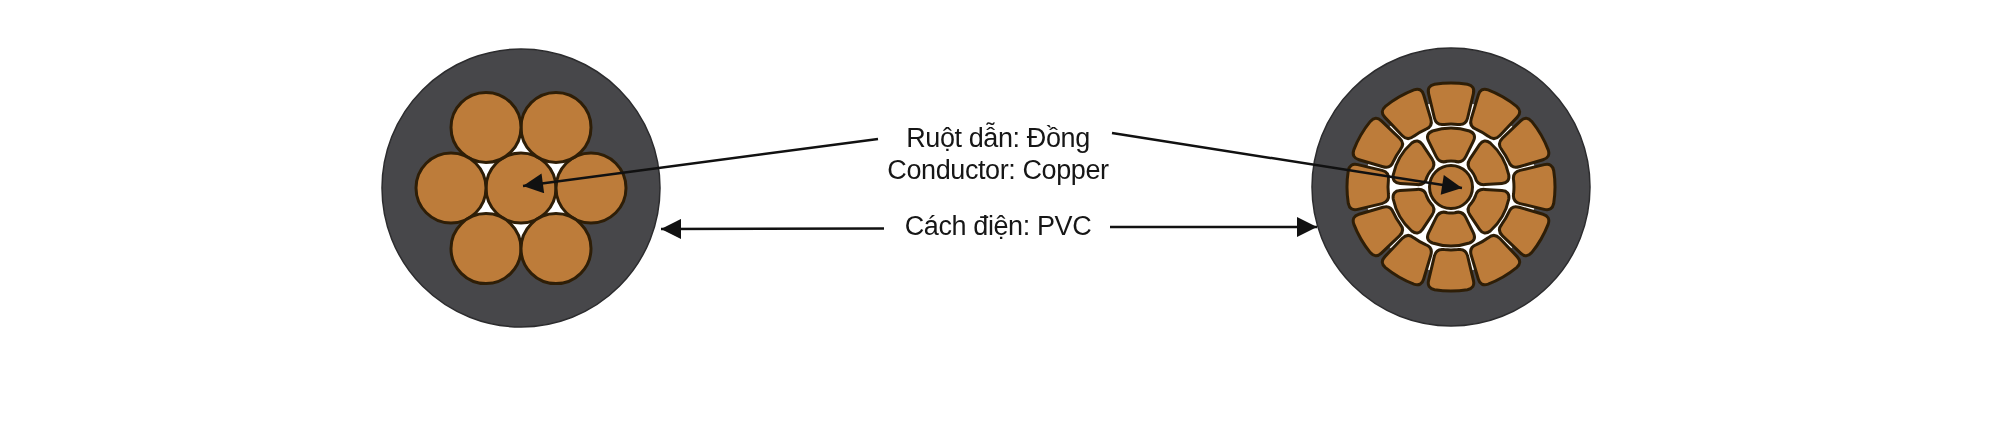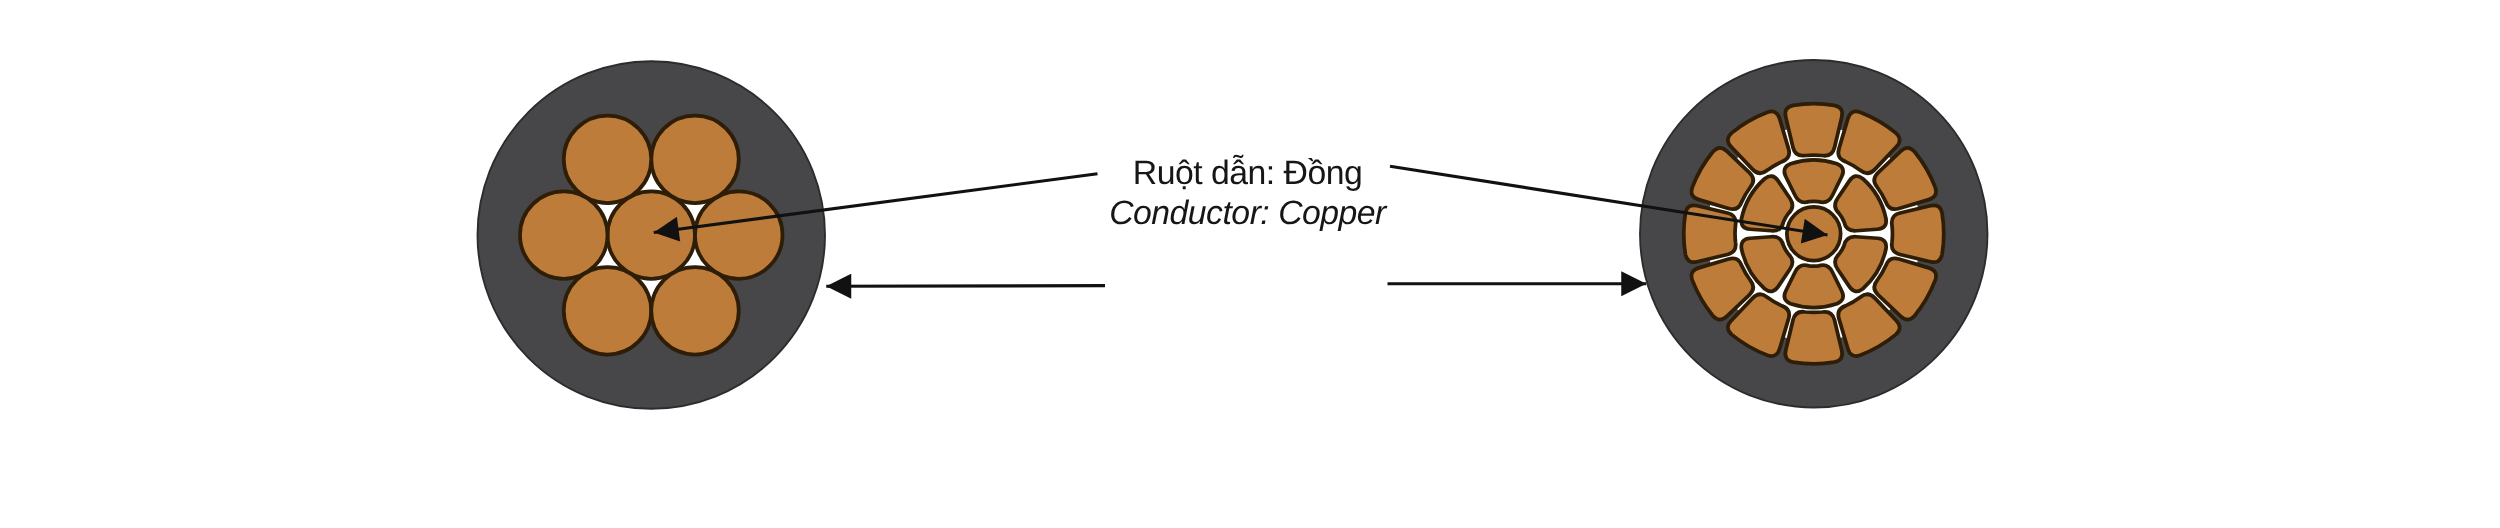--- a/index.html
+++ b/index.html
@@ -14,21 +14,21 @@
   #left-cable{left:376px;top:43px;}
   #right-cable{left:1306px;top:42px;}
   .overlay{position:absolute;left:0;top:0;width:2000px;height:422px;pointer-events:none;}
   .label{
     position:absolute;left:823px;width:350px;
     text-align:center;color:var(--text,#161616);
     font-size:27px;line-height:30px;letter-spacing:-0.4px;
     white-space:nowrap;
   }
   .label.vi{font-style:normal;}
-  .label.en{font-style:italic;}
+  .label.en{}
   #lbl-conductor-vi{top:123px;}
   #lbl-conductor-en{top:155px;}
   #lbl-insulation-vi{top:211px;}
   #lbl-insulation-en{top:240px;}
 </style>
 </head>
 <body>
 
 <div class="canvas">
 
@@ -81,13 +81,14 @@
     <g stroke="var(--arrow)" stroke-width="2.5" fill="none">
       <line x1="878" y1="139" x2="523" y2="186" marker-end="url(#ah)"></line>
       <line x1="1112" y1="133" x2="1462" y2="188" marker-end="url(#ah)"></line>
       <line x1="884" y1="228.5" x2="661" y2="229" marker-end="url(#ah)"></line>
       <line x1="1110" y1="227" x2="1317" y2="227" marker-end="url(#ah)"></line>
     </g>
   </svg>
 
   <div id="lbl-conductor-vi" class="label vi">Ruột dẫn: Đồng</div>
   <div id="lbl-conductor-en" class="label en">Conductor: Copper</div>
+  <div id="lbl-insulation-vi" class="label vi">Cách điện: PVC</div>
 </div>
 
 </body></html>

